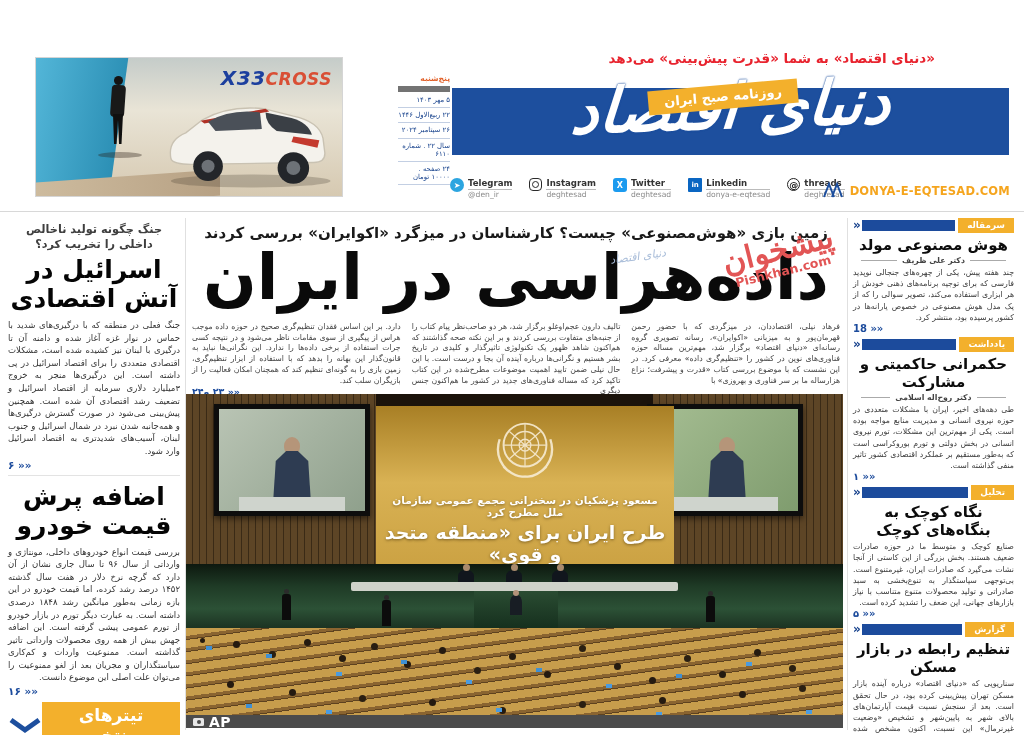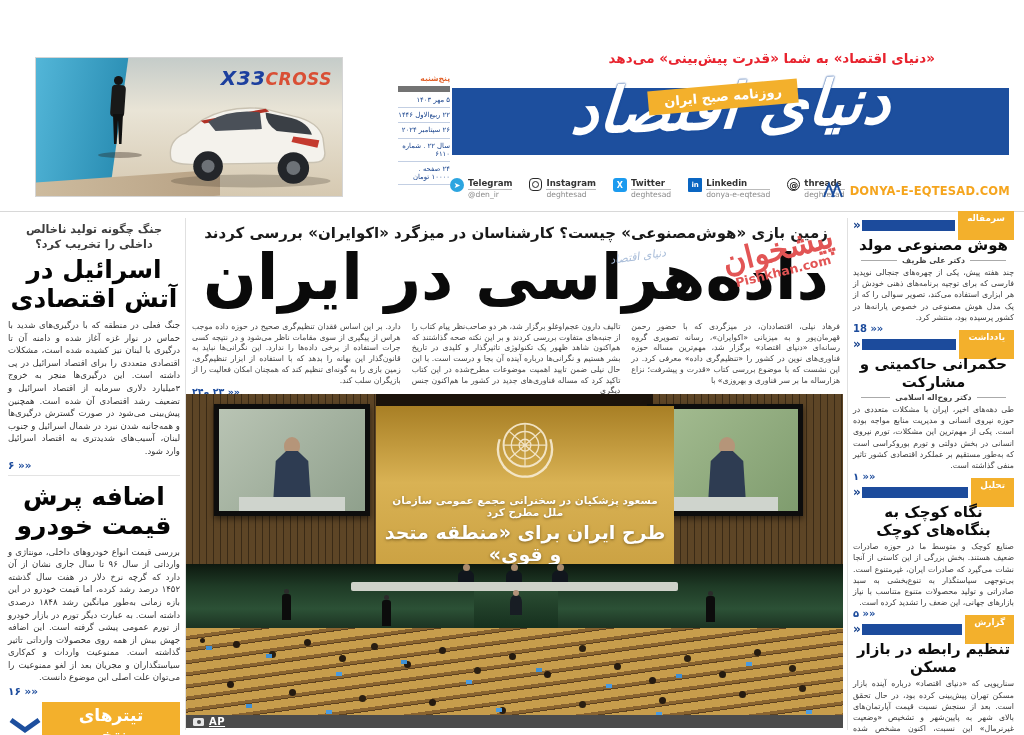--- a/index.html
+++ b/index.html
@@ -123,26 +123,26 @@
       230px 62px 0 1px #241a10,300px 70px 0 1px #241a10,380px 64px 0 1px #2a1f12,460px 60px 0 1px #241a10,
       540px 54px 0 1px #241a10,600px 48px 0 1px #2a1f12;}
   .mons{position:absolute;left:20px;top:252px;width:6px;height:4px;background:#3f8fd2;
       box-shadow:60px 8px #3f8fd2,130px 26px #4a9be0,195px 14px #3f8fd2,260px 34px #4a9be0,330px 22px #3f8fd2,
       400px 38px #4a9be0,470px 28px #3f8fd2,540px 16px #4a9be0,40px 58px #3f8fd2,120px 64px #4a9be0,
       200px 72px #3f8fd2,290px 62px #4a9be0,370px 74px #3f8fd2,450px 66px #4a9be0,530px 72px #3f8fd2,600px 64px #4a9be0;}
   .credit{position:absolute;left:0;right:0;bottom:0;height:13px;background:#4b4b4b;
       display:flex;align-items:center;gap:5px;padding:0 7px;}
   .cam{width:11px;height:8px;background:#e6e6e6;border-radius:1.5px;position:relative;flex:0 0 auto;}
   .cam::after{content:"";position:absolute;left:3.5px;top:2px;width:4px;height:4px;border-radius:50%;background:#4b4b4b;}
-  .credit-txt{color:#fff;font-size:10px;font-weight:bold;letter-spacing:.5px;text-decoration:underline;}
+  .credit-txt{color:#fff;font-size:14px;font-weight:bold;letter-spacing:.5px;text-decoration:underline;}
   
   .right-col{position:absolute;left:853px;top:218px;width:161px;direction:rtl;}
   .sec{margin-bottom:3px;}
   .sec-head{display:flex;align-items:center;height:15px;margin-bottom:2px;}
-  .sec-label{background:#f3b02c;color:#fff;font-size:8.8px;font-weight:bold;padding:2px 9px 17px;flex:0 0 auto;}
+  .sec-label{background:#f3b02c;color:#fff;font-size:8.8px;font-weight:bold;padding:2px 9px 3px;flex:0 0 auto;}
   .sec-bar{flex:1;height:11px;background:#1c4b9c;margin:0 3px;}
   .sec-chev{color:#16418c;font-weight:bold;font-size:12px;letter-spacing:-2px;flex:0 0 auto;line-height:11px;}
   .sec-headline{font-size:15px;font-weight:900;text-align:center;color:#0c0c0c;margin:3px 0 2px;line-height:18px;}
   .sec-author{display:flex;align-items:center;gap:5px;font-size:7.8px;font-weight:bold;color:#444;margin:0 8px 2px;}
   .sec-author::before,.sec-author::after{content:"";flex:1;border-top:1px solid #aaa;}
   .sec-body{font-size:7.8px;line-height:11.2px;text-align:justify;color:#3a3a3a;}
   .sec-ref{color:#1c4b9c;font-weight:bold;font-size:10px;text-align:left;margin-top:0;}
 </style>
 </head>
 <body>

